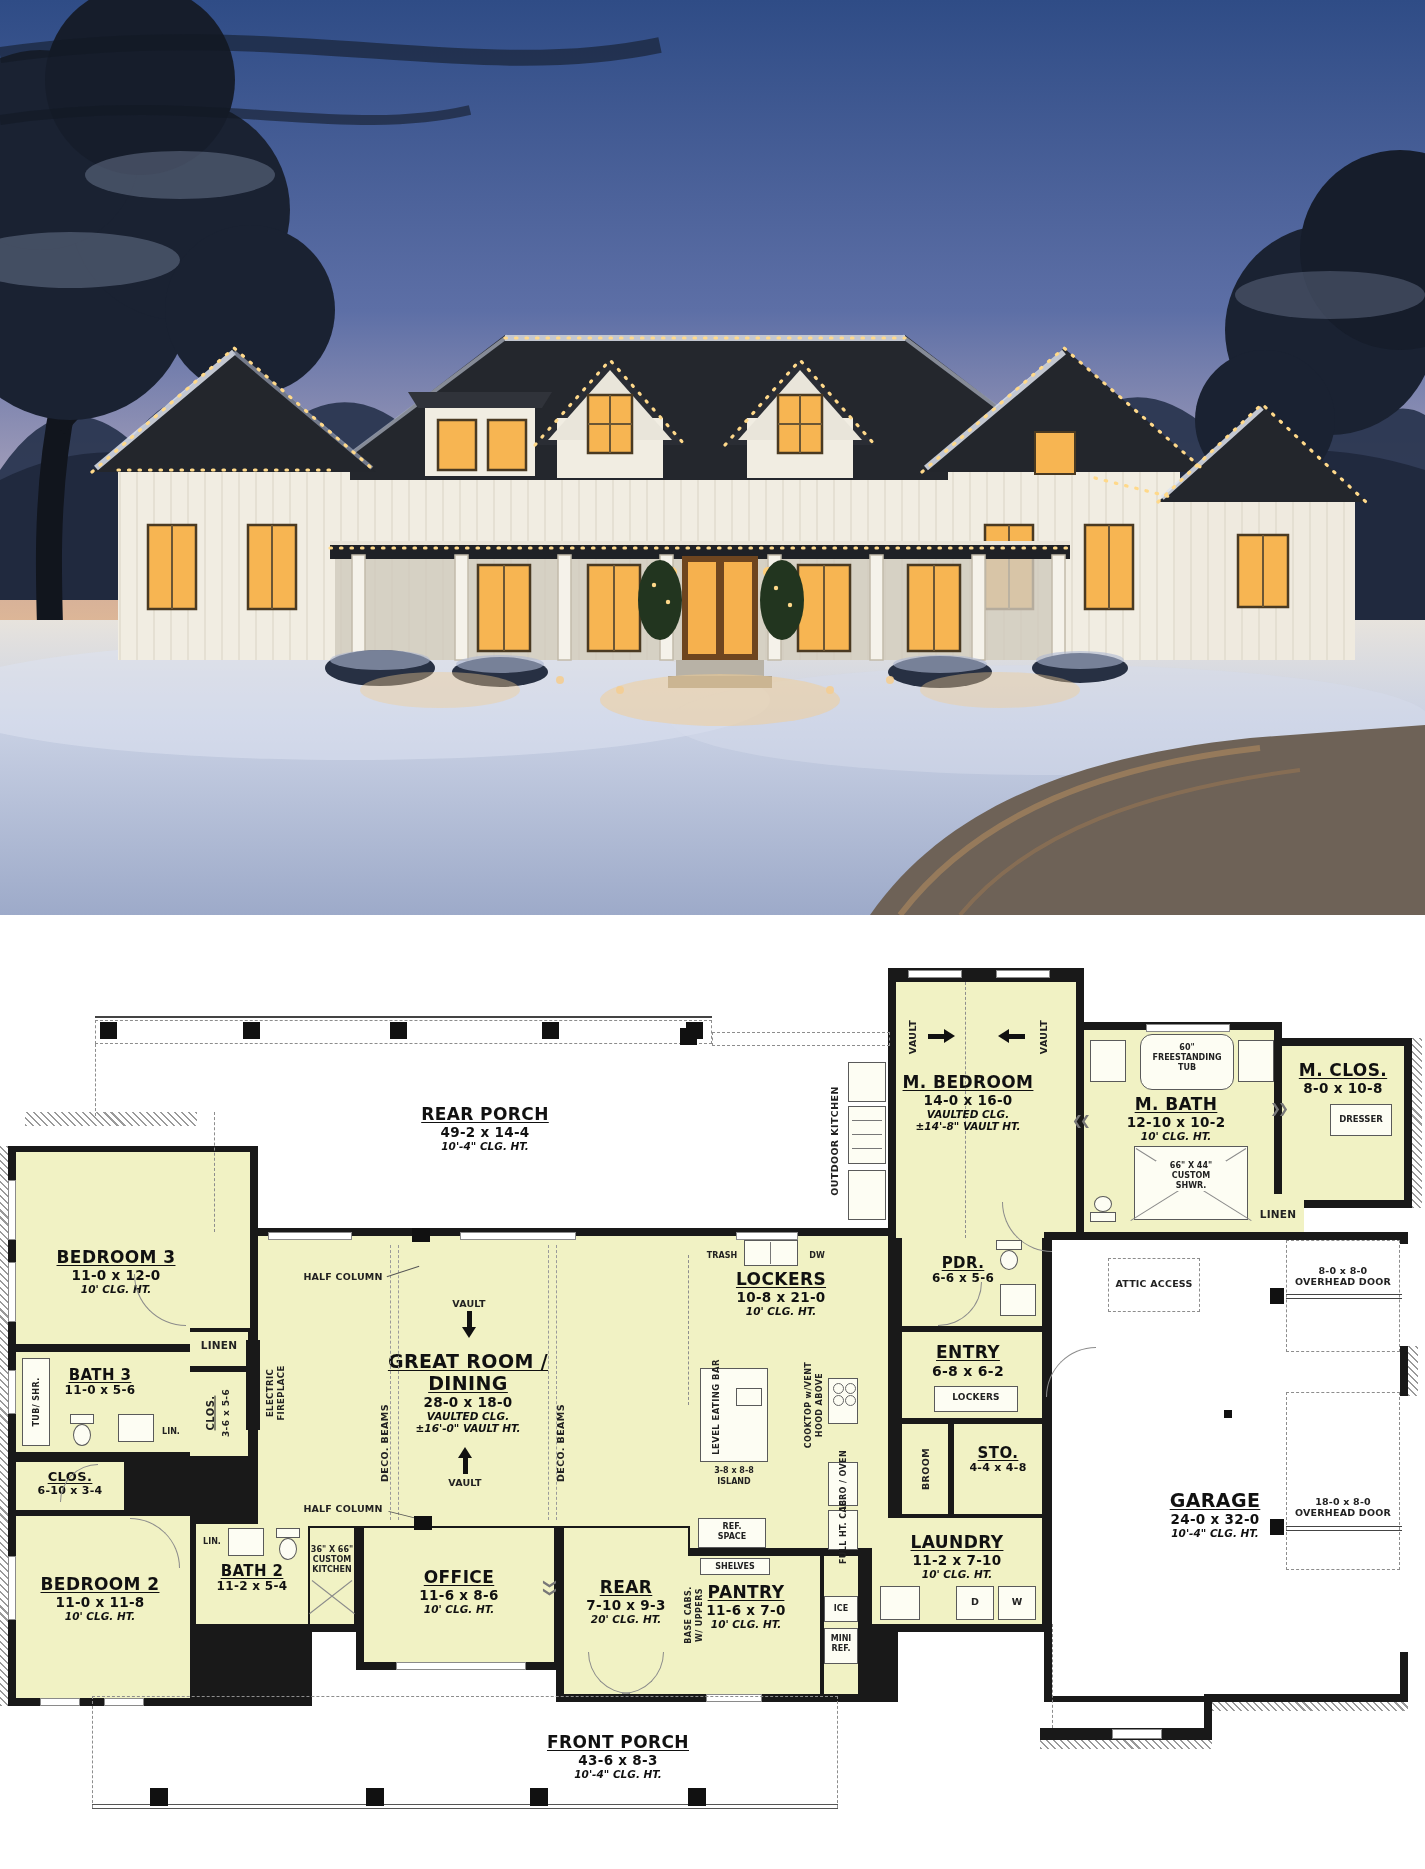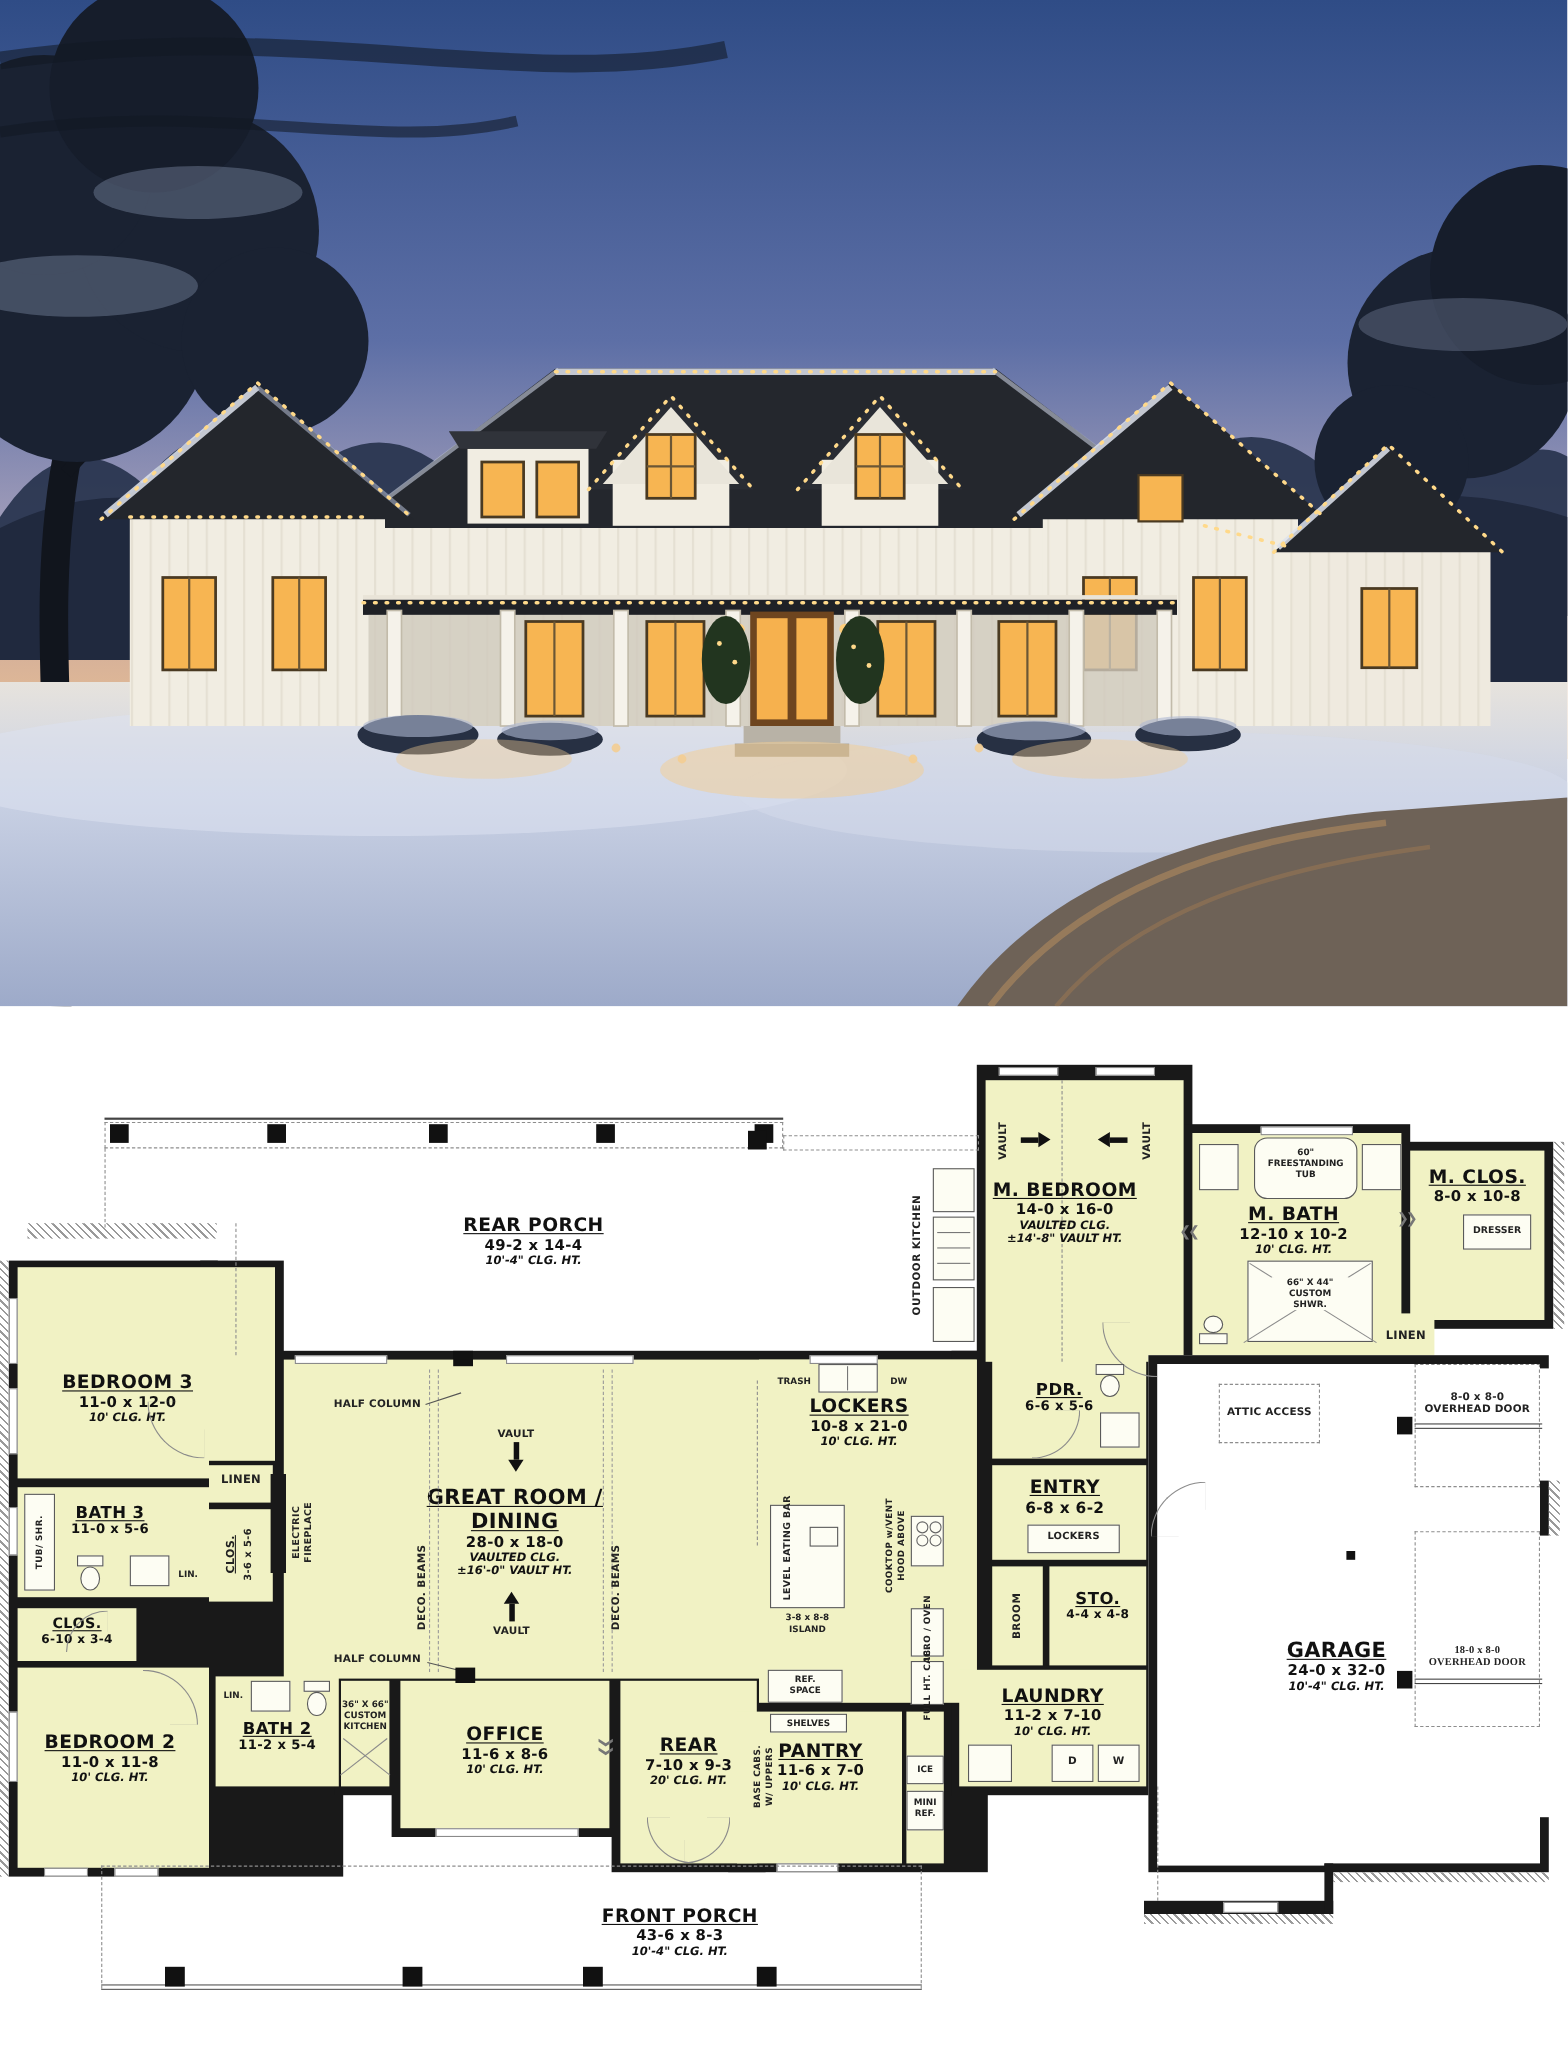--- a/index.html
+++ b/index.html
@@ -295,21 +295,21 @@
   <div class="dashV" style="left:1052px;top:709px;height:104px;"></div>
 
   <div class="dashbox" style="left:1286px;top:325px;width:114px;height:112px;"></div>
   <div class="lbl" style="left:1288px;top:350px;width:110px;">
     <div class="sm" style="position:static;">8-0 x 8-0</div>
     <div class="sm" style="position:static;">OVERHEAD DOOR</div>
   </div>
   <div style="position:absolute;left:1286px;top:379px;width:116px;height:5px;border-top:1.5px solid #444;border-bottom:1.5px solid #444;box-sizing:border-box;"></div>
   <div class="colsq" style="left:1270px;top:373px;width:14px;height:16px;"></div>
   <div class="dashbox" style="left:1286px;top:477px;width:114px;height:178px;"></div>
-  <div class="lbl" style="left:1288px;top:581px;width:110px;font-family:Liberation Serif, serif;">
+  <div class="lbl" style="left:1288px;top:581px;width:110px;">
     <div class="sm" style="position:static;">18-0 x 8-0</div>
     <div class="sm" style="position:static;">OVERHEAD DOOR</div>
   </div>
   <div style="position:absolute;left:1286px;top:611px;width:116px;height:5px;border-top:1.5px solid #444;border-bottom:1.5px solid #444;box-sizing:border-box;"></div>
   <div class="colsq" style="left:1270px;top:604px;width:14px;height:16px;"></div>
   <div class="colsq" style="left:1224px;top:495px;width:8px;height:8px;"></div>
   <div class="dashbox" style="left:1108px;top:343px;width:92px;height:54px;"></div>
   <div class="sm" style="left:1110px;top:363px;width:88px;">ATTIC ACCESS</div>
 
   <div style="position:absolute;left:95px;top:101px;width:617px;height:0;border-top:2px solid #444;"></div>

